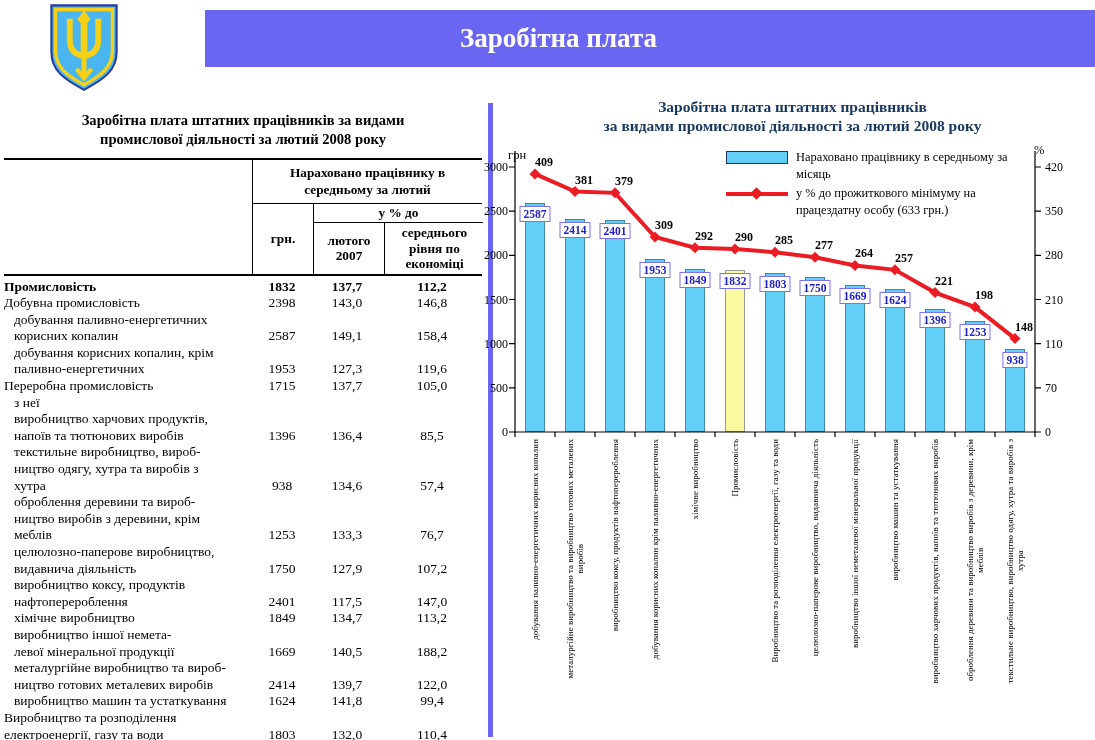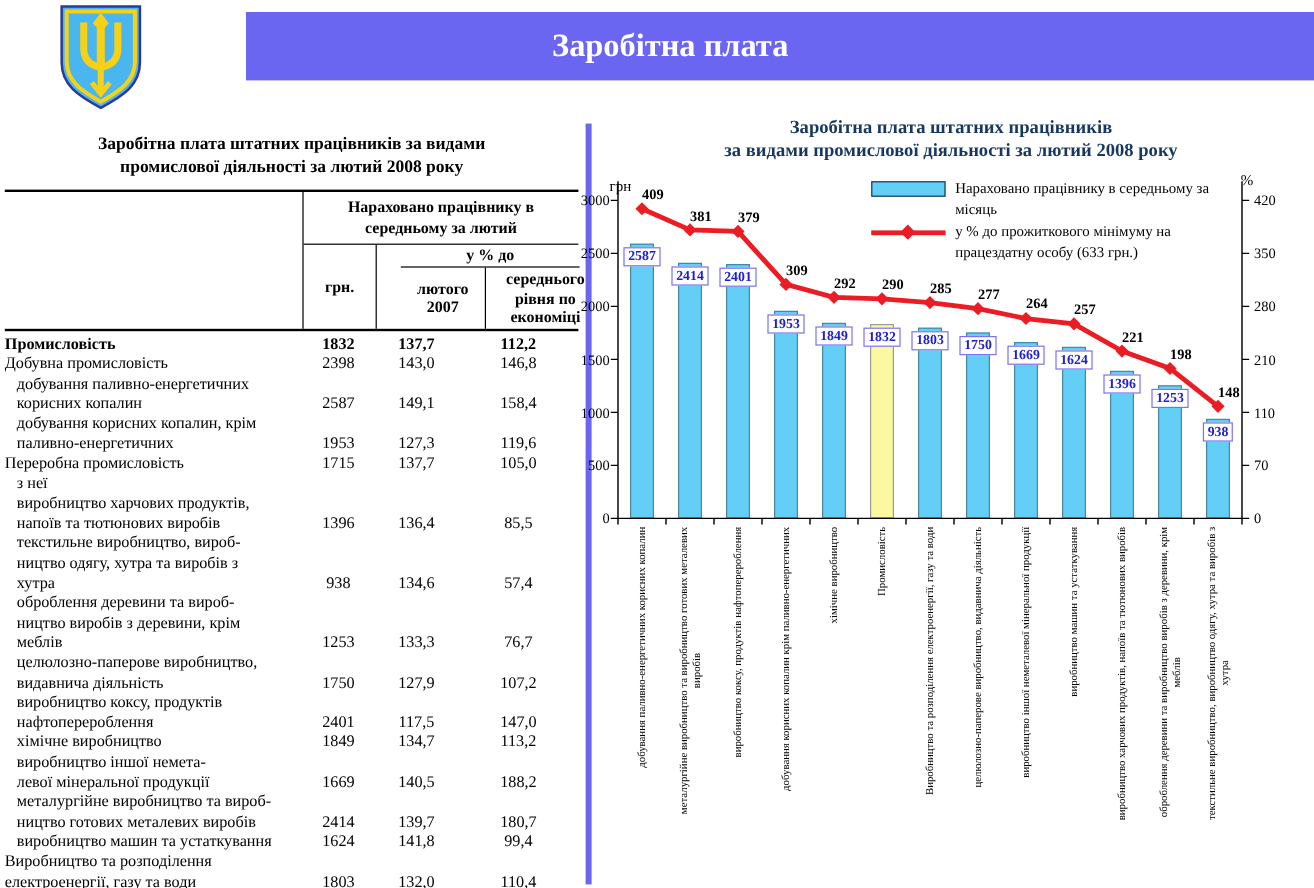--- a/index.html
+++ b/index.html
@@ -20,21 +20,21 @@
 
   
   .left-col{position:absolute;left:4px;top:12px;width:478px;height:740px;}
   .tbl-title{position:absolute;left:0;right:0;top:99px;text-align:center;font-weight:bold;font-size:14.6px;line-height:19px;}
   .tbl{position:absolute;left:0;top:146px;width:478px;font-size:13.3px;}
   .thead{display:grid;grid-template-columns:248px 230px;border-top:2px solid #000;border-bottom:2px solid #000;font-weight:bold;}
   .th-group{border-left:1.2px solid #000;}
   .th-group-title{text-align:center;border-bottom:1.2px solid #000;padding:5px 4px;line-height:16.5px;}
   .th-sub{display:grid;grid-template-columns:60px 170px;}
   .th-uah{display:flex;align-items:center;justify-content:center;}
-  .th-pct{border-left:1.2px solid #000;padding-left:20px;}
+  .th-pct{border-left:1.2px solid #000;}
   .th-pct-title{text-align:center;border-bottom:1.2px solid #000;line-height:18px;}
   .th-pct-cols{display:grid;grid-template-columns:70px 100px;}
   .th-c1,.th-c2{white-space:pre-line;text-align:center;display:flex;align-items:center;justify-content:center;
     padding:2px 0;line-height:15.5px;}
   .th-c2{border-left:1.2px solid #000;}
   .tbody{margin-top:3px;font-size:13.5px;}
   .trow{display:grid;grid-template-columns:248px 60px 70px 100px;align-items:end;}
   .tlabel{white-space:pre-line;line-height:16.6px;}
   .tlabel.ind{padding-left:10px;}
   .b{font-weight:bold;}
@@ -201,21 +201,21 @@
 левої мінеральної продукції</div>
             <div class="tnum">1669</div>
             <div class="tnum">140,5</div>
             <div class="tnum">188,2</div>
           </div>
           <div class="trow">
             <div class="tlabel ind">металургійне виробництво та вироб-
 ництво готових металевих виробів</div>
             <div class="tnum">2414</div>
             <div class="tnum">139,7</div>
-            <div class="tnum">180,7</div>
+            <div class="tnum">122,0</div>
           </div>
           <div class="trow">
             <div class="tlabel ind">виробництво машин та устаткування</div>
             <div class="tnum">1624</div>
             <div class="tnum">141,8</div>
             <div class="tnum">99,4</div>
           </div>
           <div class="trow">
             <div class="tlabel">Виробництво та розподілення
 електроенергії, газу та води</div>

